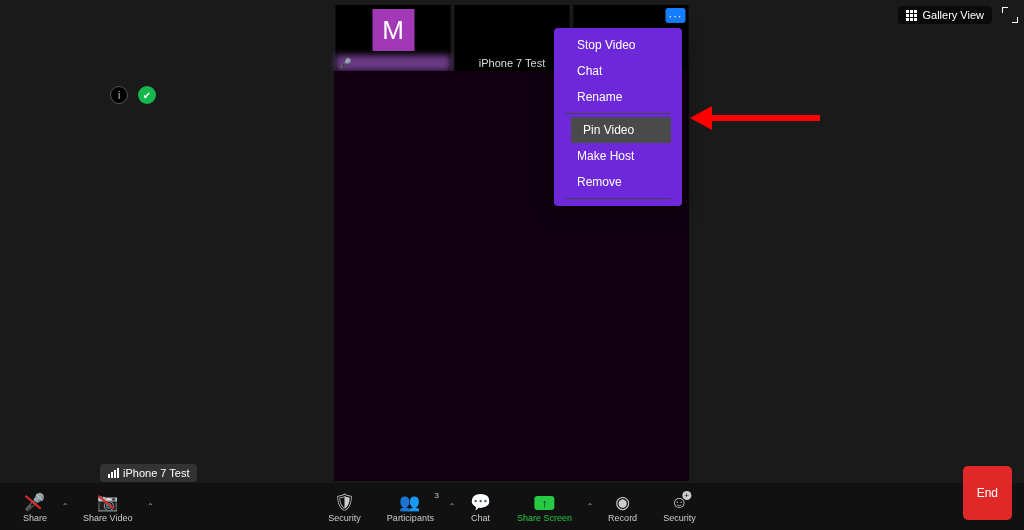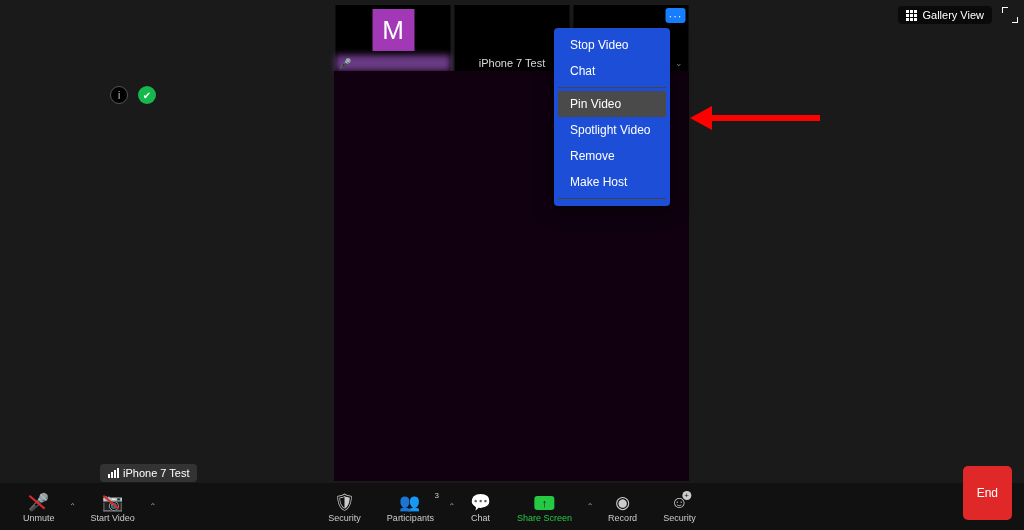--- a/index.html
+++ b/index.html
@@ -84,29 +84,29 @@
   }
   .fs-icon::before, .fs-icon::after {
     content:""; position:absolute; width:5px; height:5px;
     border:1.5px solid #fff;
   }
   .fs-icon::before { top:0; left:0; border-right:none; border-bottom:none; }
   .fs-icon::after { bottom:0; right:0; border-left:none; border-top:none; }
 
   
   #ctx-menu {
-    position:absolute; top:28px; left:554px; width:116px;
-    background:#1d4ed8; border-radius:4px;
+    position:absolute; top:28px; left:554px; width:128px;
+    background:#6d28d9; border-radius:4px;
     box-shadow:0 4px 18px rgba(0,0,0,.6);
-    font-size:12px; padding:4px 4px;
+    font-size:12px; padding:4px 11px;
   }
   .ctx-item {
     padding:6px 12px; cursor:pointer; white-space:nowrap;
   }
-  .ctx-item.highlight { background:#4a4a4a; }
+  .ctx-item.highlight { background:#4a4a4a;margin-left:6px; }
   .ctx-sep { height:1px; background:#444; margin:3px 0; }
 
   
   #arrow {
     position:absolute; top:106px; left:690px; width:130px; height:24px;
   }
   #arrow .shaft {
     position:absolute; top:9px; left:20px; right:0; height:6px;
     background:#ff0000;
   }
@@ -216,25 +216,25 @@
         <span></span>
     </span>
     <span>Gallery View</span>
   </div>
   <div class="fs-icon"></div>
 </div>
 
 <div id="ctx-menu">
   <div class="ctx-item">Stop Video</div>
   <div class="ctx-item">Chat</div>
+  <div class="ctx-item">Rename</div>
   <div class="ctx-sep"></div>
   <div class="ctx-item highlight">Pin Video</div>
-  <div class="ctx-item">Spotlight Video</div>
+  <div class="ctx-item">Make Host</div>
   <div class="ctx-item">Remove</div>
-  <div class="ctx-item">Make Host</div>
   <div class="ctx-sep"></div>
 </div>
 
 <div id="arrow">
   <div class="head"></div>
     <div class="shaft"></div>
 </div>
 
 <div id="tooltip">
   <span class="sig-icon">
@@ -243,26 +243,26 @@
       <span></span>
       <span></span>
     </span>
   <span>iPhone 7 Test</span>
 </div>
 
 <div id="toolbar">
   <div class="tb-group-left">
     <div class="tb-btn">
       <span class="ico mic-muted">🎤</span>
-      <span>Unmute</span>
+      <span>Share</span>
     </div>
     <div class="tb-caret">⌃</div>
     <div class="tb-btn">
       <span class="ico mic-muted">📷</span>
-      <span>Start Video</span>
+      <span>Share Video</span>
     </div>
     <div class="tb-caret">⌃</div>
   </div>
 
   <div class="tb-group-center">
     <div class="tb-btn">
       <span class="ico">🛡</span>
       <span>Security</span>
     </div>
     <div class="tb-btn">

